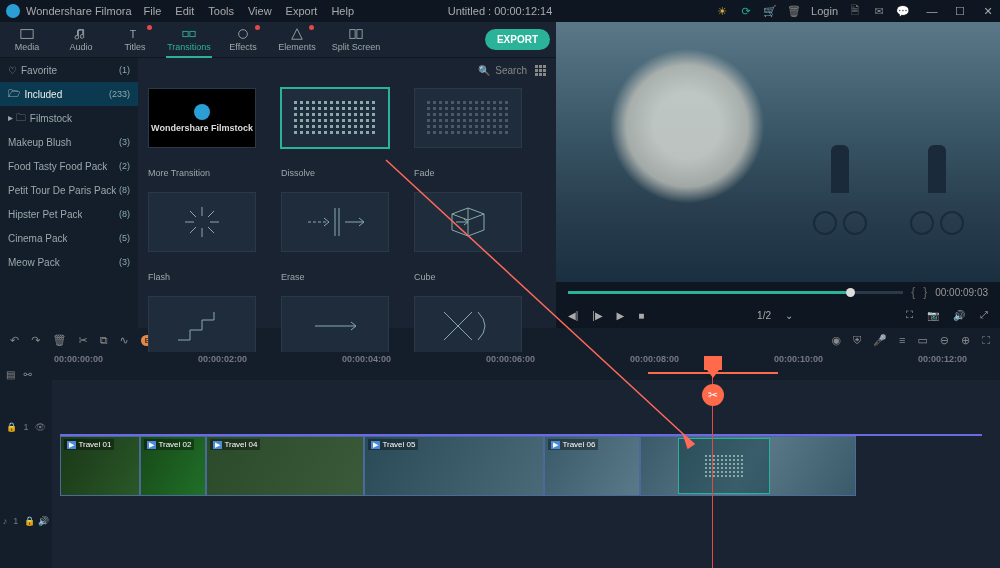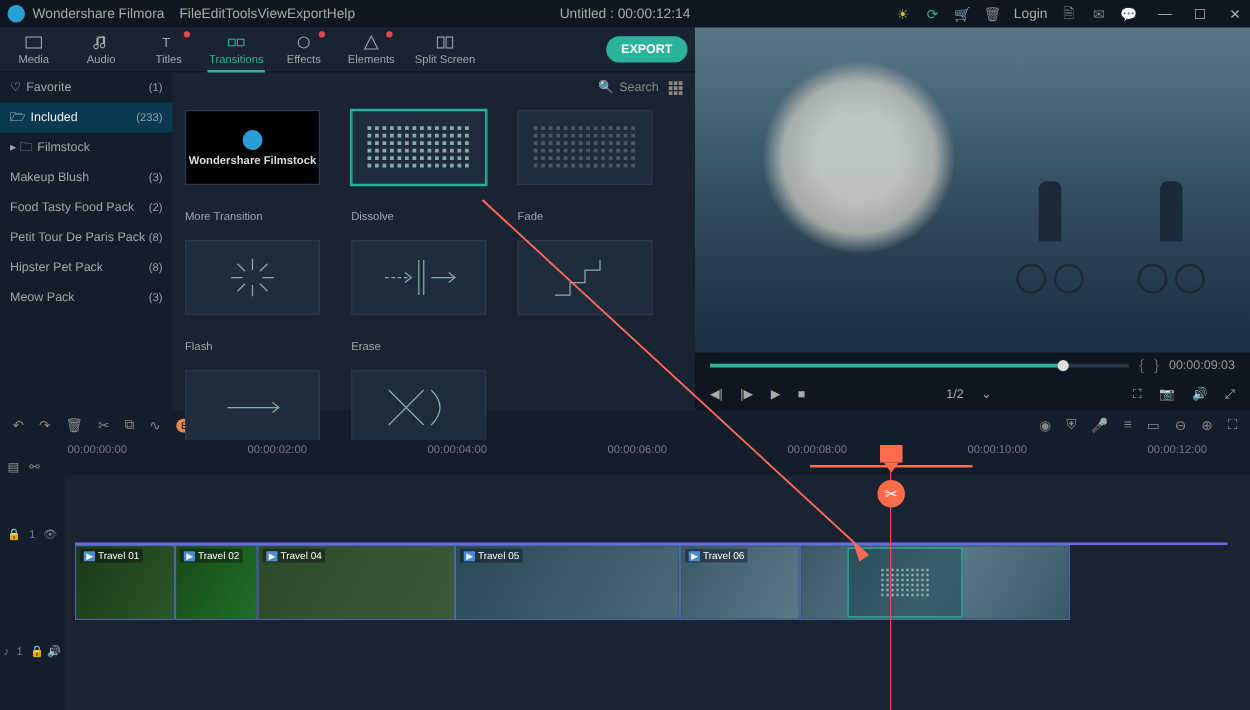--- a/index.html
+++ b/index.html
@@ -1,20 +1,20 @@
 <!DOCTYPE html>
 <html><head>
 <meta charset="utf-8">
 <style>
 * { margin: 0; padding: 0; box-sizing: border-box; font-family: "Segoe UI", Arial, sans-serif; }
 body { width: 1000px; height: 568px; background: #1a2332; color: #ccc; overflow: hidden; font-size: 11px; position: relative; }
 .titlebar { height: 22px; background: #0e1621; display: flex; align-items: center; padding: 0 6px; color: #aaa; }
 .titlebar .logo { width: 14px; height: 14px; border-radius: 50%; background: #2a9fd6; margin-right: 6px; }
 .titlebar .app-name { font-size: 11px; margin-right: 12px; }
-.titlebar .menu { display: flex; font-size: 11px; }
+.titlebar .menu { display: flex; gap: 14px; font-size: 11px; }
 .titlebar .menu span { cursor: pointer; }
 .titlebar .center { position: absolute; left: 50%; transform: translateX(-50%); font-size: 11px; }
 .titlebar .right { margin-left: auto; display: flex; gap: 10px; align-items: center; }
 .titlebar .right .ico { width: 14px; height: 14px; display: flex; align-items: center; justify-content: center; cursor: pointer; color: #888; }
 .ico-gold { color: #d6b33a !important; }
 .ico-teal { color: #2bb39a !important; }
 .ico-orange { color: #e28a4a !important; }
 .winctl { width: 12px; height: 12px; display: inline-flex; align-items: center; justify-content: center; margin-left: 6px; cursor: pointer; }
 
 .upper { display: flex; height: 306px; }
@@ -69,21 +69,21 @@
 .time-disp { font-size: 10px; color: #999; }
 .controls { height: 26px; display: flex; align-items: center; padding: 0 12px; gap: 14px; }
 .ctl-ico { color: #aaa; cursor: pointer; font-size: 10px; }
 .spacer { flex: 1; }
 
 .toolbar { height: 24px; background: #141e2b; display: flex; align-items: center; padding: 0 10px; gap: 12px; }
 .tl-ico { color: #888; cursor: pointer; font-size: 11px; }
 .tl-spacer { flex: 1; }
 .beta { background: #e28a4a; color: #000; font-size: 8px; padding: 1px 4px; border-radius: 6px; }
 
-.ruler { height: 16px; background: #141e2b; display: flex; align-items: center; position: relative; padding-left: 32px; font-size: 9px; color: #778; }
+.ruler { height: 16px; background: #141e2b; display: flex; align-items: center; position: relative; padding-left: 32px; font-size: 9px; color: #778; font-weight: bold; }
 .ruler .tick { position: absolute; top: 2px; }
 .playhead-line{position:absolute;left:712px;top:372px;bottom:0;width:1px;background:#e24a4a;z-index:50;}
 .playhead-marker{position:absolute;left:704px;top:356px;width:18px;height:14px;background:#ff6a4a;z-index:51;}
 .playhead-marker::after{content:"";position:absolute;left:3px;top:14px;border-left:6px solid transparent;border-right:6px solid transparent;border-top:8px solid #ff6a4a;}
 .scissors{position:absolute;left:702px;top:384px;width:22px;height:22px;border-radius:50%;background:#ff6a4a;z-index:52;display:flex;align-items:center;justify-content:center;color:#fff;font-size:12px;}
 .playhead-bar{position:absolute;left:648px;top:372px;width:130px;height:2px;background:#ff6a4a;z-index:49;}
 
 .timeline { flex: 1; background: #1a2332; display: flex; }
 .tl-labels { width: 52px; background: #141e2b; display:flex; flex-direction:column; }
 .tl-labels .lrow { flex:1; display:flex;align-items:center;justify-content:center;gap:6px;color:#778;font-size:9px;}
@@ -211,20 +211,24 @@
           </div>
         <div class="side-item">
             <span class="lbl">Petit Tour De Paris Pack</span>
             <span class="cnt">(8)</span>
           </div>
         <div class="side-item">
             <span class="lbl">Hipster Pet Pack</span>
             <span class="cnt">(8)</span>
           </div>
         <div class="side-item">
+            <span class="lbl">Cinema Pack</span>
+            <span class="cnt">(5)</span>
+          </div>
+        <div class="side-item">
             <span class="lbl">Meow Pack</span>
             <span class="cnt">(3)</span>
           </div>
       </div>
 
       <div class="content">
         <div class="content-top">
           <span class="search">🔍 <span>Search</span></span>
           <span class="grid-ico">
               <span></span>
@@ -447,20 +451,31 @@
                 <svg class="erase-svg" width="70" height="40" viewBox="0 0 70 40">
                   <path d="M8 20h20" stroke-dasharray="3 2"></path>
                   <path d="M24 16l5 4-5 4"></path>
                   <line x1="35" y1="6" x2="35" y2="34"></line>
                   <line x1="39" y1="6" x2="39" y2="34"></line>
                   <path d="M45 20h18"></path>
                   <path d="M59 16l5 4-5 4"></path>
                 </svg>
               </div>
             <div class="cap">Erase</div>
+          </div>
+          <div class="thumb">
+            <div class="box">
+                <svg class="cube-svg" width="60" height="40" viewBox="0 0 60 40">
+                  <path d="M30 6l16 6v16l-16 6-16-6V12z"></path>
+                  <path d="M30 6v28M14 12l16 6 16-6"></path>
+                  <path d="M18 20h12"></path>
+                  <path d="M26 17l4 3-4 3"></path>
+                </svg>
+              </div>
+            <div class="cap">Cube</div>
           </div>
           <div class="thumb">
               <div class="box">
                 <svg width="60" height="40" viewBox="0 0 60 40" style="stroke:#8aa;fill:none">
                   <path d="M6 34h12v-10h12v-10h12V6"></path>
                 </svg>
               </div>
             </div>
           <div class="thumb">
               <div class="box">

